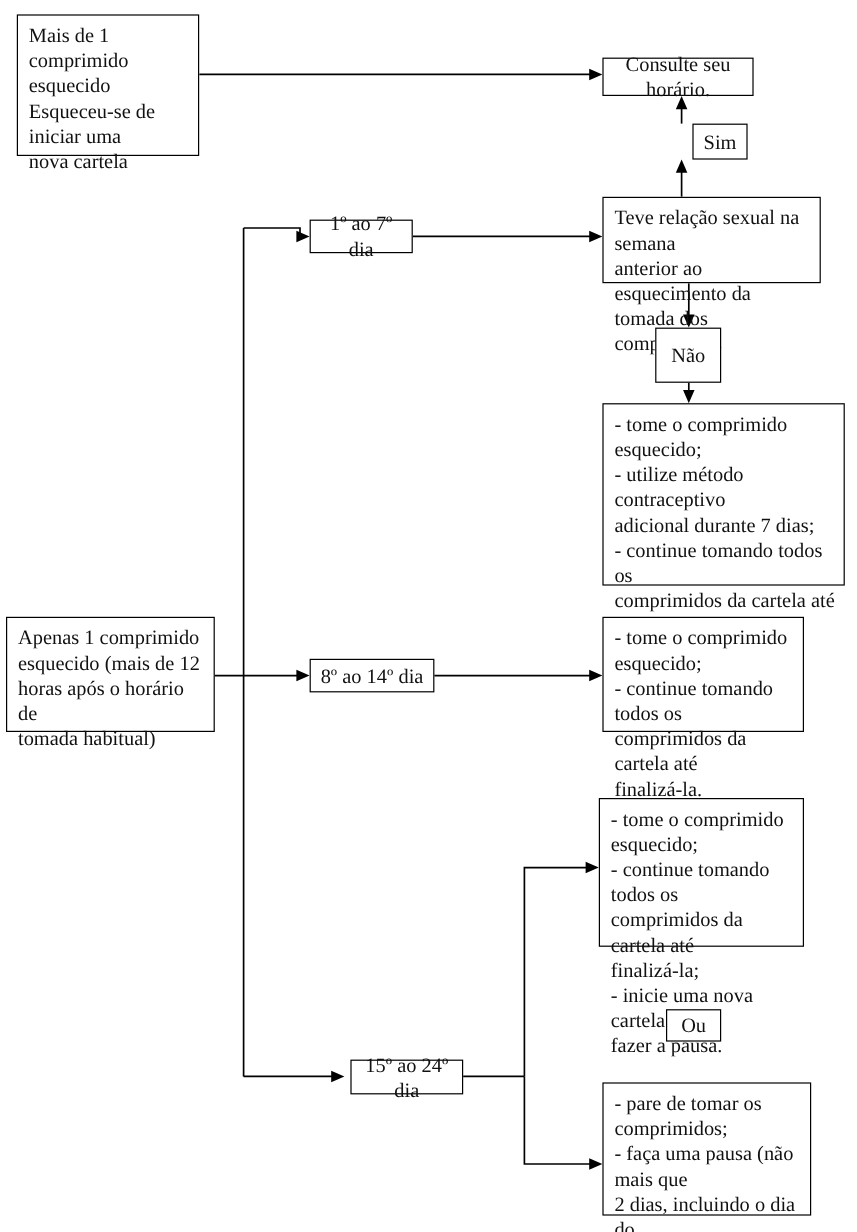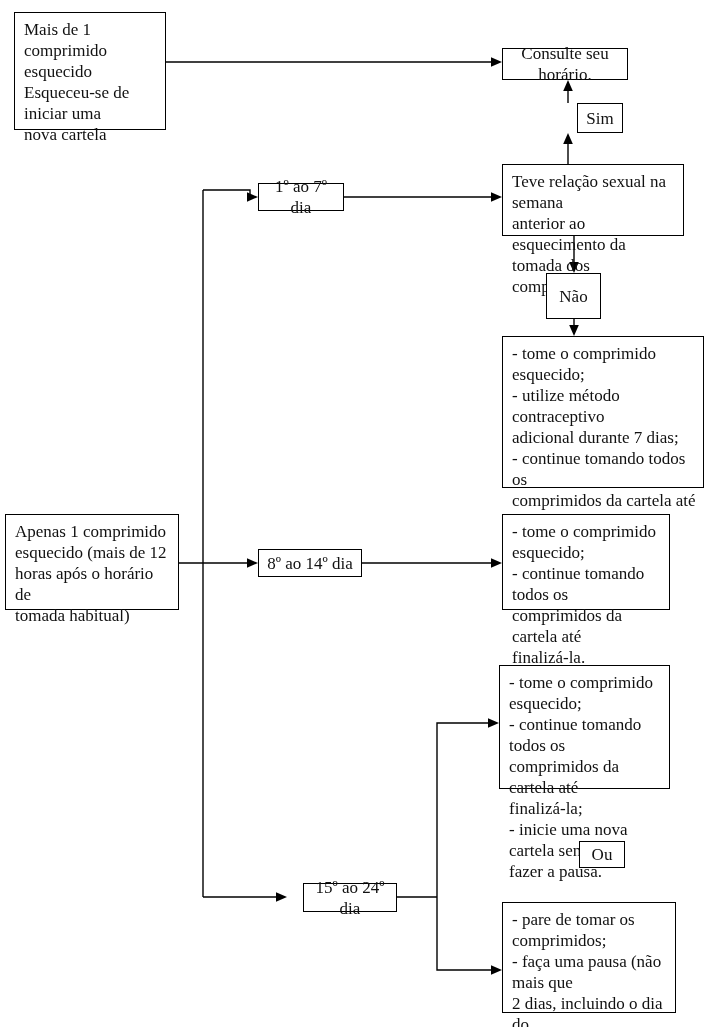--- a/index.html
+++ b/index.html
@@ -176,34 +176,34 @@
   <div class="node-text center-label">8º ao 14º dia</div>
 </div>
 
 <div class="node-box" style="left:502px; top:514px; width:168px; height:96px;">
   <div class="node-text pad-left">- tome o comprimido esquecido;
 - continue tomando todos os
 comprimidos da cartela até
 finalizá-la.</div>
 </div>
 
-<div class="node-box" style="left:303px; top:883px; width:94px; height:29px;">
+<div class="node-box" style="left:292px; top:883px; width:94px; height:29px;">
   <div class="node-text center-label">15º ao 24º dia</div>
 </div>
 
 <div class="node-box" style="left:499px; top:665px; width:171px; height:124px;">
   <div class="node-text pad-left">- tome o comprimido esquecido;
 - continue tomando todos os
 comprimidos da cartela até
 finalizá-la;
 - inicie uma nova cartela sem
 fazer a pausa.</div>
 </div>
 
-<div class="node-box" style="left:555px; top:841px; width:46px; height:27px;margin-left:24px;">
+<div class="node-box" style="left:555px; top:841px; width:46px; height:27px;">
   <div class="node-text center-label">Ou</div>
 </div>
 
 <div class="node-box" style="left:502px; top:902px; width:174px; height:111px;">
   <div class="node-text pad-left">- pare de tomar os comprimidos;
 - faça uma pausa (não mais que
 2 dias, incluindo o dia do
 esquecimento);
 - inicie uma nova cartela.</div>
 </div>

